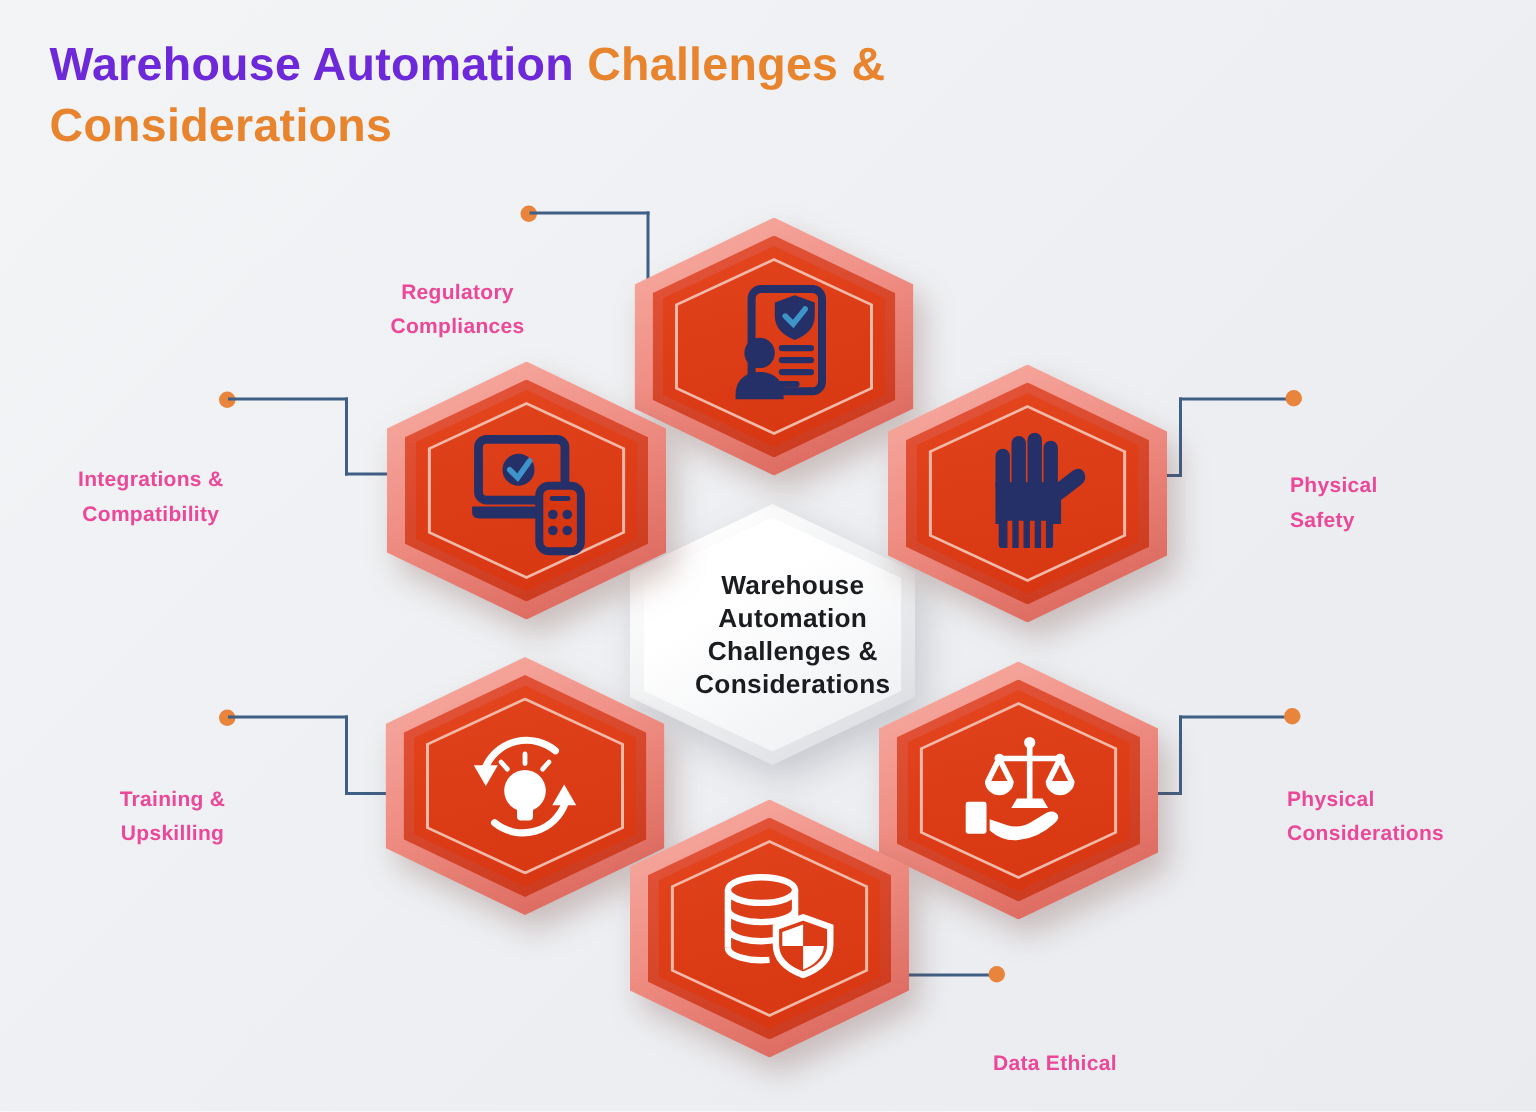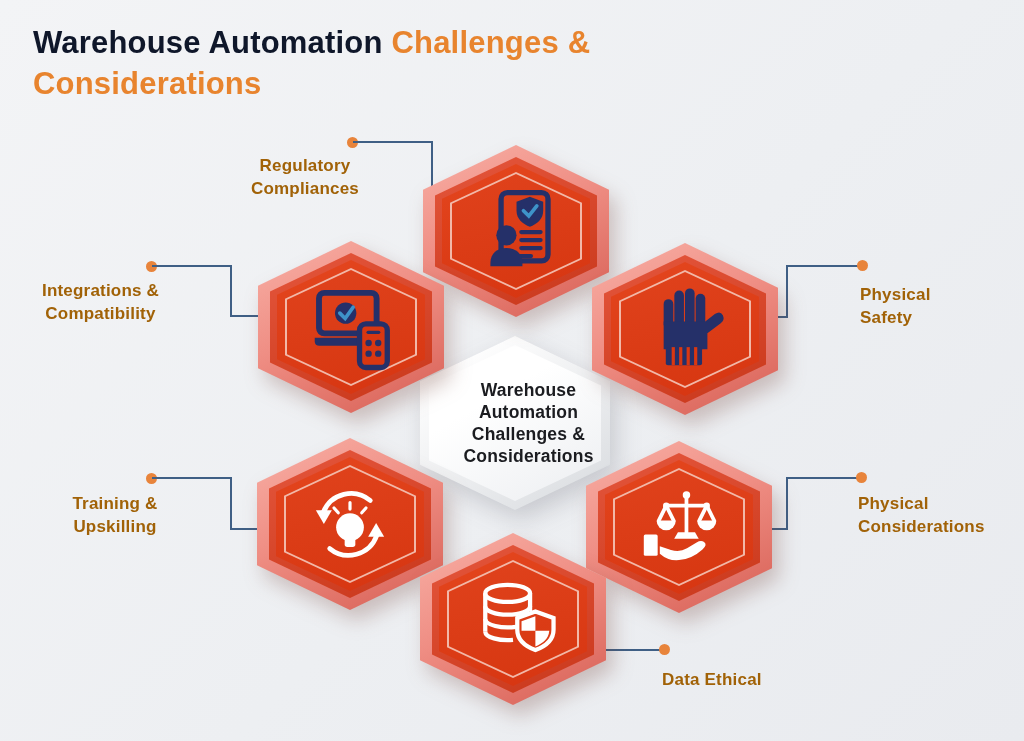--- a/index.html
+++ b/index.html
@@ -7,21 +7,21 @@
     width:1024px;height:741px;overflow:hidden;
     font-family:"Liberation Sans","DejaVu Sans",sans-serif;
     background:linear-gradient(135deg,#f3f4f6 0%,#edeff2 55%,#e9ebef 100%);
     position:relative;
   }
   .canvas{position:absolute;inset:0;}
 
   
   .title{position:absolute;left:33px;top:22px;width:720px;
     font-size:31px;font-weight:700;line-height:41px;letter-spacing:.2px;}
-  .title .navy{color:#0f172a;}
+  .title .navy{color:#6d28d9;}
   .title .orange{color:#e8842e;}
 
   
   .hexnode{position:absolute;width:186px;height:172px;z-index:2;
     filter:drop-shadow(7px 11px 10px rgba(110,60,50,.28));}
   .hx{position:absolute;clip-path:polygon(50% 0,100% 26%,100% 74%,50% 100%,0 74%,0 26%);}
   .l0{inset:0;background:linear-gradient(155deg,#f8b0a6 0%,#ef8e84 45%,#d75f54 100%);}
   .l1{inset:12px;background:linear-gradient(160deg,#e5563c 0%,#c9381b 100%);}
   .l2{inset:19px;background:linear-gradient(168deg,#e4461e 0%,#d63511 100%);}
   .l3a{inset:27px;background:#f2b8a8;}
@@ -33,22 +33,22 @@
   
   .centerhex{position:absolute;left:420px;top:336px;width:190px;height:174px;z-index:2;
     filter:drop-shadow(6px 10px 12px rgba(70,70,80,.22));}
   .c0{inset:0;background:linear-gradient(145deg,#ffffff 15%,#d7dade 100%);}
   .c1{inset:9px;background:linear-gradient(150deg,#ffffff 35%,#eceef1 100%);}
   .center-label{position:absolute;inset:0;display:flex;align-items:center;justify-content:center;
     text-align:center;font-size:17.5px;font-weight:700;color:#1b1c20;line-height:22px;
     white-space:pre-line;z-index:3;letter-spacing:.2px;padding-left:27px;}
 
   
-  .nlabel{position:absolute;z-index:4;font-size:17px;font-weight:600;color:#a16207;
-    line-height:22.5px;white-space:pre-line;letter-spacing:.2px;}
+  .nlabel{position:absolute;z-index:4;font-size:14px;font-weight:600;color:#ec4899;
+    line-height:22.5px;white-space:pre-line;letter-spacing:.2px;margin-top:28px;}
   .nlabel.center{text-align:center;}
 
   
   .seg{position:absolute;background:#3f5f85;z-index:1;}
   .seg-h{height:2px;}
   .seg-v{width:2px;}
   .dot{position:absolute;width:11px;height:11px;border-radius:50%;background:#e8843b;z-index:1;}
 </style>
 </head>
 <body>

